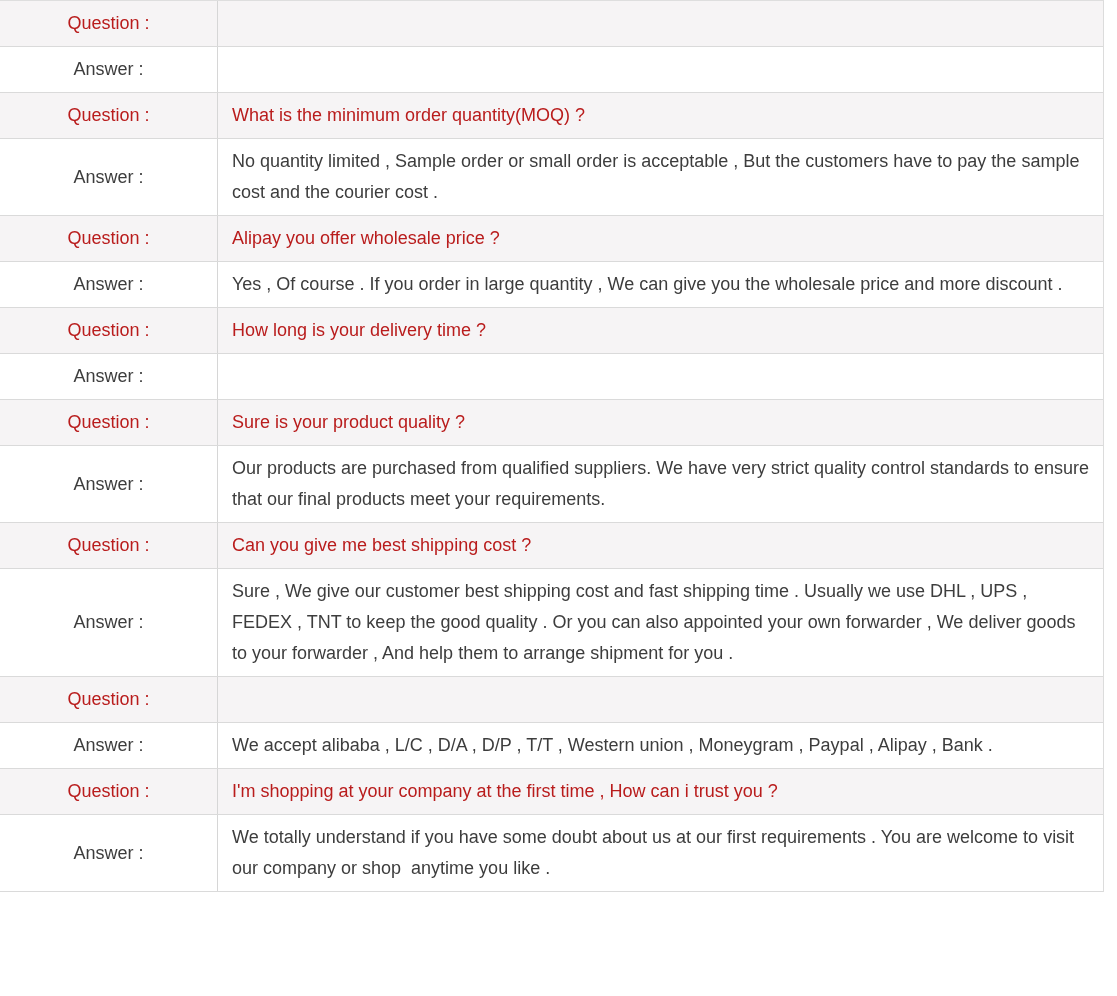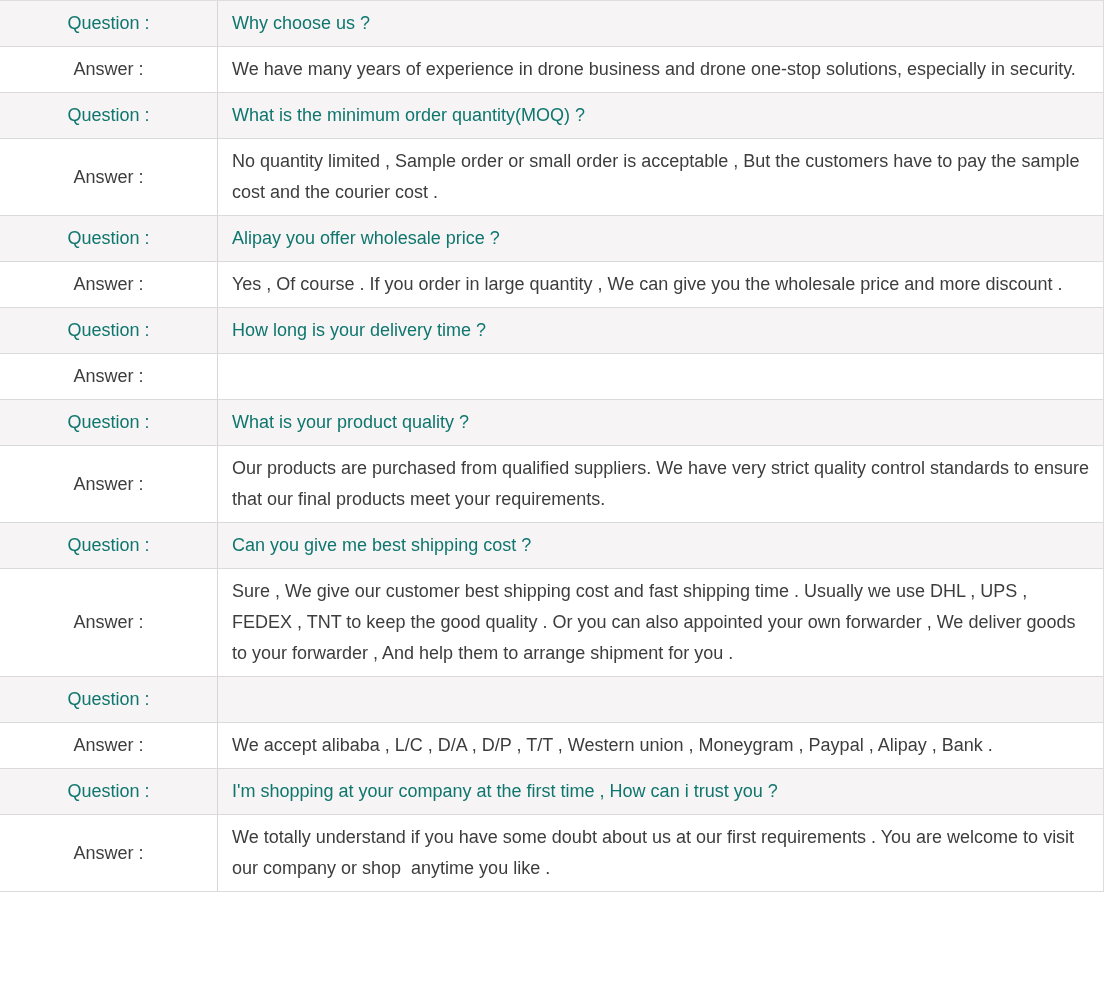--- a/index.html
+++ b/index.html
@@ -24,21 +24,21 @@
     border-right: 1px solid #dcdcdc;
     box-sizing: border-box;
   }
   .faq-row {
     display: flex;
     align-items: stretch;
     border-bottom: 1px solid #dadada;
   }
   .faq-row.q-row {
     background: #f6f4f5;
-    color: #0f766e;
+    color: #b91c1c;
   }
   .faq-row.a-row {
     background: #ffffff;
     color: #3d3d3d;
   }
   .cell-label {
     flex: 0 0 218px;
     width: 218px;
     border-right: 1px solid #d6d6d6;
     display: flex;
@@ -57,25 +57,23 @@
     box-sizing: border-box;
   }
 </style>
 </head>
 <body>
 
 <div class="faq-table">
 
   <div class="faq-row q-row">
     <div class="cell-label">Question :</div>
-    <div class="cell-content">Why choose us ?</div>
   </div>
   <div class="faq-row a-row">
     <div class="cell-label">Answer :</div>
-    <div class="cell-content">We have many years of experience in drone business and drone one-stop solutions, especially in security.</div>
   </div>
 
   <div class="faq-row q-row">
     <div class="cell-label">Question :</div>
     <div class="cell-content">What is the minimum order quantity(MOQ) ?</div>
   </div>
   <div class="faq-row a-row">
     <div class="cell-label">Answer :</div>
     <div class="cell-content">No quantity limited , Sample order or small order is acceptable , But the customers have to pay the sample cost and the courier cost .</div>
   </div>
@@ -92,21 +90,21 @@
   <div class="faq-row q-row">
     <div class="cell-label">Question :</div>
     <div class="cell-content">How long is your delivery time ?</div>
   </div>
   <div class="faq-row a-row">
     <div class="cell-label">Answer :</div>
   </div>
 
   <div class="faq-row q-row">
     <div class="cell-label">Question :</div>
-    <div class="cell-content">What is your product quality ?</div>
+    <div class="cell-content">Sure is your product quality ?</div>
   </div>
   <div class="faq-row a-row">
     <div class="cell-label">Answer :</div>
     <div class="cell-content">Our products are purchased from qualified suppliers. We have very strict quality control standards to ensure that our final products meet your requirements.</div>
   </div>
 
   <div class="faq-row q-row">
     <div class="cell-label">Question :</div>
     <div class="cell-content">Can you give me best shipping cost ?</div>
   </div>

